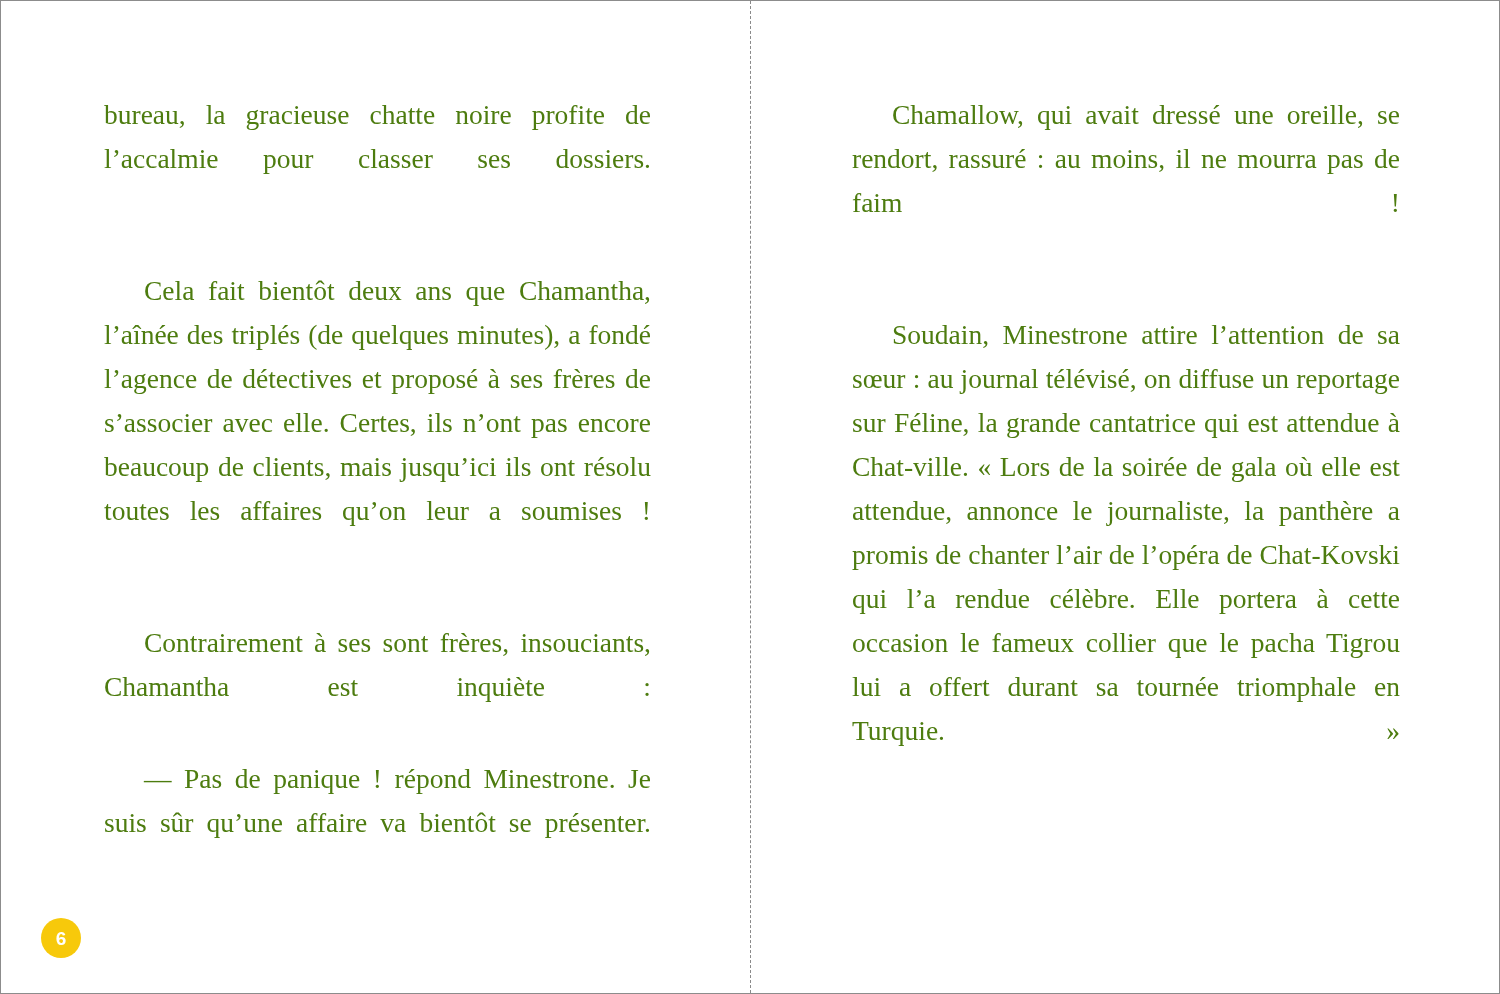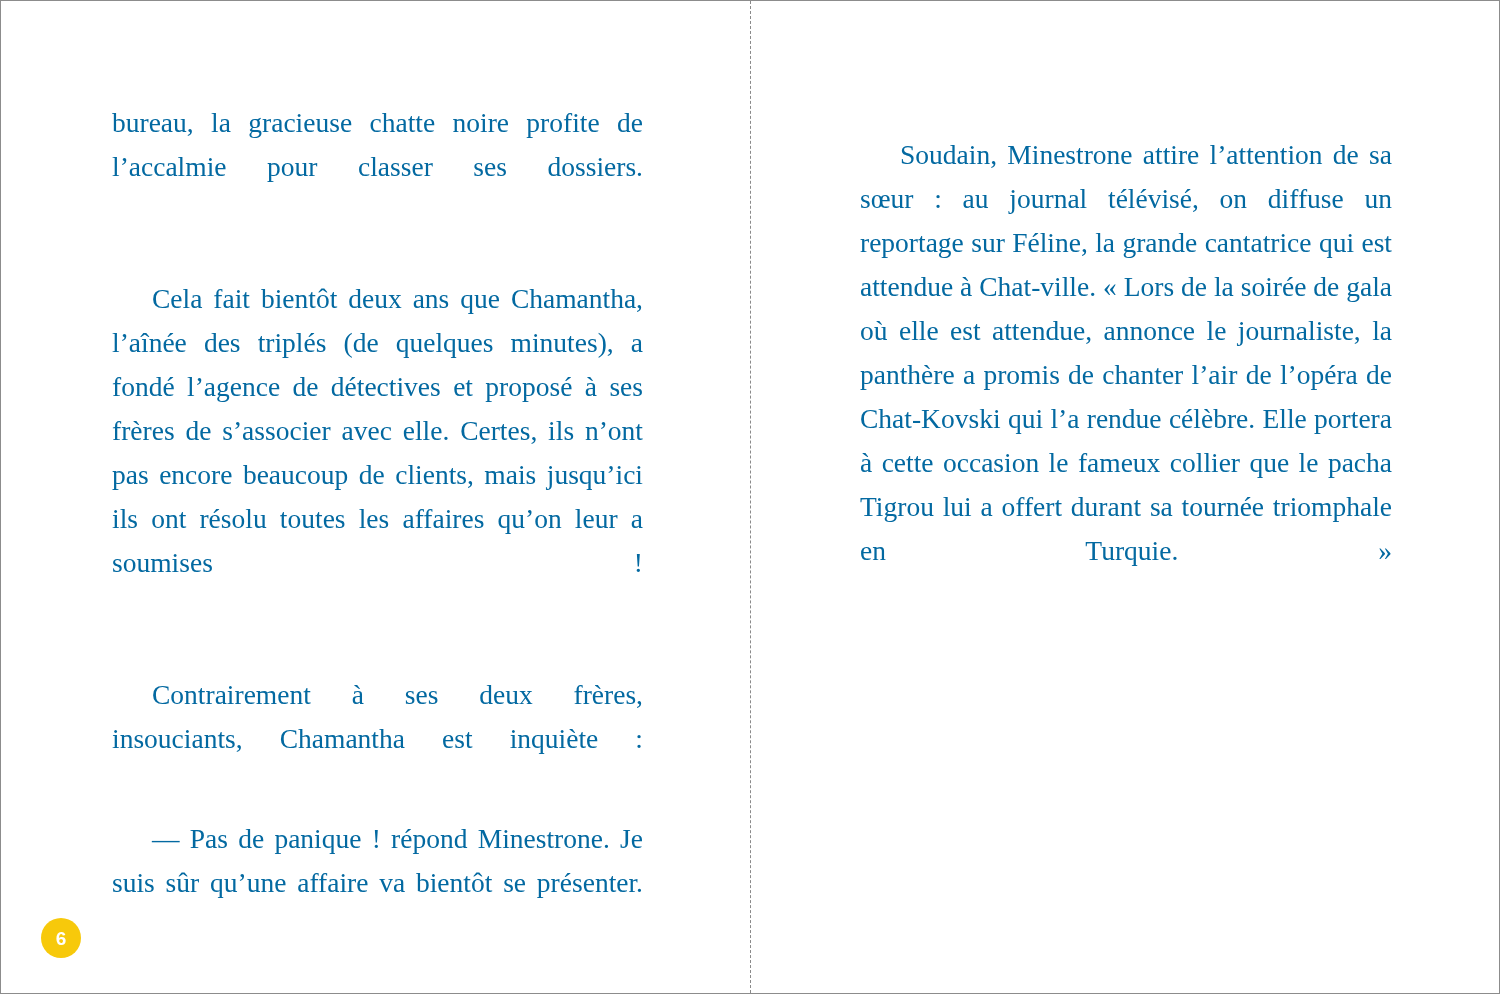--- a/index.html
+++ b/index.html
@@ -39,24 +39,24 @@
   .page-right { left: 750px; width: 750px; }
 
   .column {
     position: absolute;
     top: 88px;
   }
   .page-left .column  { left: 99px;  width: 555px; }
   .page-right .column { left: 97px;  width: 556px; }
 
   p.para {
-    margin: 12px;
+    margin: 4px;
     font-size: 27.5px;
     line-height: 44px;
-    color: #0369a1;
+    color: #4d7c0f;
     text-align: justify;
     text-justify: inter-word;
     text-indent: 40px;
     -webkit-hyphens: none;
     hyphens: none;
   }
   p.para.noindent { text-indent: 0; }
   p.para.gap-before { margin-top: 44px; }
   
   p.para::after {
@@ -86,30 +86,31 @@
 </style>
 </head>
 <body>
 
 <div class="page-spread">
 
   <div class="page page-left">
     <div class="column">
       <p class="para noindent">bureau, la gracieuse chatte noire profite de l’accalmie pour classer ses dossiers.</p>
       <p class="para gap-before">Cela fait bientôt deux ans que Chamantha, l’aînée des triplés (de quelques minutes), a fondé l’agence de détectives et proposé à ses frères de s’associer avec elle. Certes, ils n’ont pas encore beaucoup de clients, mais jusqu’ici ils ont résolu toutes les affaires qu’on leur a soumises !</p>
-      <p class="para gap-before">Contrairement à ses deux frères, insouciants, Chamantha est inquiète :</p>
+      <p class="para gap-before">Contrairement à ses sont frères, insouciants, Chamantha est inquiète :</p>
       <p class="para">— Pas de panique ! répond Minestrone. Je suis sûr qu’une affaire va bientôt se présenter.</p>
     </div>
     <div class="page-badge badge-left">
       <span>6</span>
     </div>
   </div>
 
   <div class="gutter"></div>
 
   <div class="page page-right">
     <div class="column">
+      <p class="para">Chamallow, qui avait dressé une oreille, se rendort, rassuré : au moins, il ne mourra pas de faim !</p>
       <p class="para gap-before">Soudain, Minestrone attire l’attention de sa sœur : au journal télévisé, on diffuse un reportage sur Féline, la grande cantatrice qui est attendue à Chat-ville. « Lors de la soirée de gala où elle est attendue, annonce le journaliste, la panthère a promis de chanter l’air de l’opéra de Chat-Kovski qui l’a rendue célèbre. Elle portera à cette occasion le fameux collier que le pacha Tigrou lui a offert durant sa tournée triomphale en Turquie. »</p>
     </div>
 
   </div>
 
 </div>
 
 </body></html>

